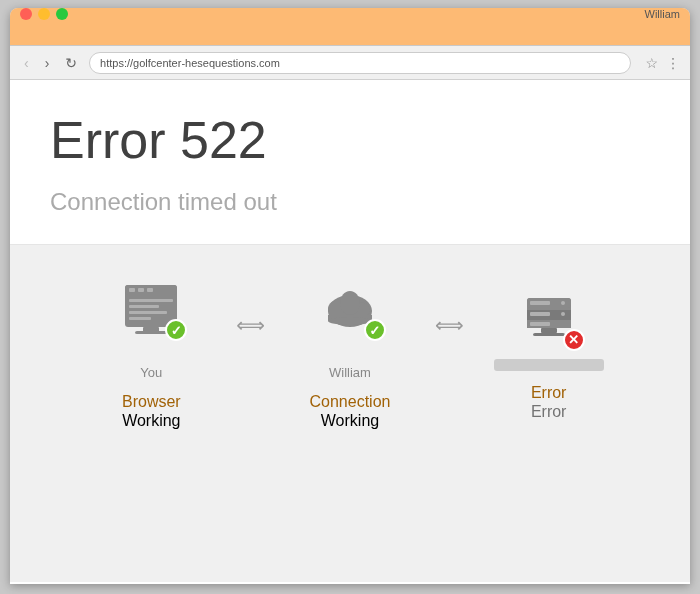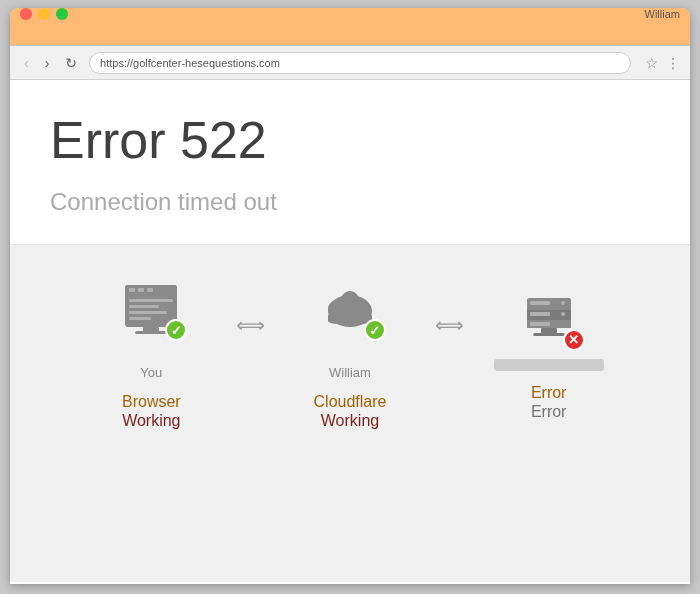--- a/index.html
+++ b/index.html
@@ -214,21 +214,21 @@
       font-weight: 300;
       margin-top: 13px;
     }
 
     .diagram-status {
       font-size: 16px;
       font-weight: 400;
       margin-top: 1px;
     }
 
-    .status-working { color: #7f1d1d; }
+    .status-working { color: #000000; }
     .status-error { color: #737373; }
 
     
     .browser-icon svg,
     .cloud-icon svg,
     .server-icon svg {
       width: 60px;
       height: 55px;
     }
 
@@ -312,21 +312,21 @@
                 <ellipse cx="20" cy="28" rx="12" ry="10" fill="#8a8a8a"></ellipse>
                 <ellipse cx="40" cy="29" rx="10" ry="8" fill="#8a8a8a"></ellipse>
                 <ellipse cx="30" cy="22" rx="10" ry="12" fill="#8a8a8a"></ellipse>
                 <rect x="8" y="34" width="44" height="6" rx="0" fill="#8a8a8a"></rect>
                 <ellipse cx="30" cy="40" rx="22" ry="4" fill="#8a8a8a"></ellipse>
               </svg>
             </div>
             <div class="status-badge success">✓</div>
           </div>
           <div class="diagram-label-top">William</div>
-          <div class="diagram-label-main">Cloudflare</div>
+          <div class="diagram-label-main">Connection</div>
           <div class="diagram-status status-working">Working</div>
         </div>
 
         <div class="arrow-connector">⟺</div>
 
         <div class="diagram-item">
           <div class="icon-wrapper">
             <div class="server-icon">
               <svg viewBox="0 0 60 55" fill="none" xmlns="http://www.w3.org/2000/svg">
                 <rect x="8" y="8" width="44" height="30" rx="3" fill="#8a8a8a"></rect>

